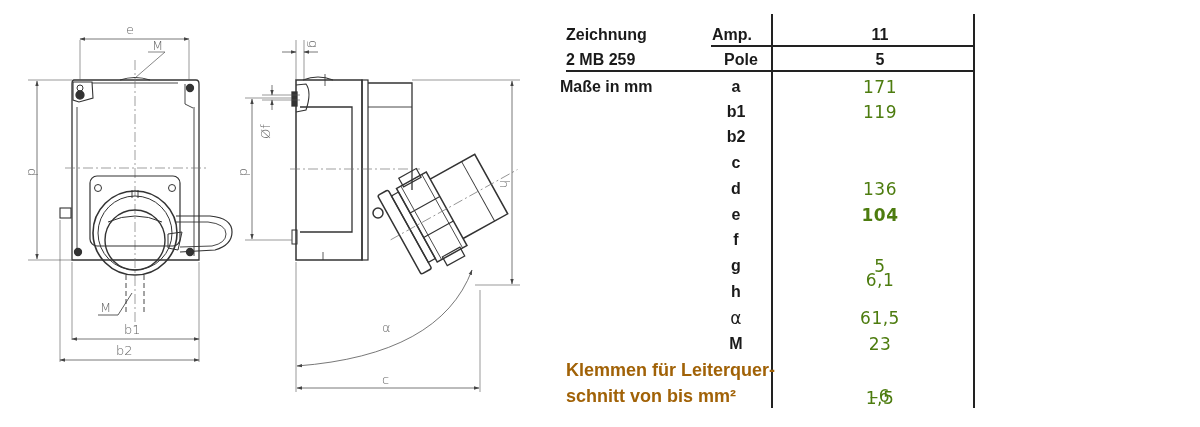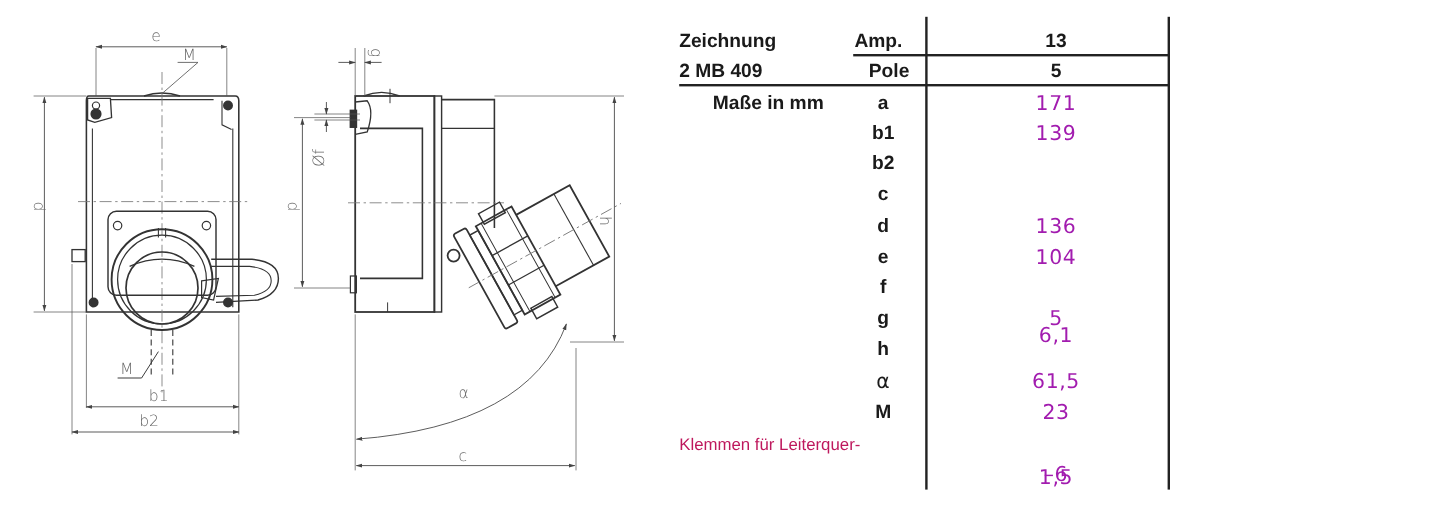--- a/index.html
+++ b/index.html
@@ -2,22 +2,22 @@
 <html><head>
 <meta charset="utf-8">
 <style>
   html,body{margin:0;padding:0;background:#ffffff;}
   body{width:1200px;height:427px;position:relative;overflow:hidden;font-family:"Liberation Sans",sans-serif;color:#1a1a1a;}
   #drawing{position:absolute;left:0;top:0;width:560px;height:427px;}
   #drawing .dl{font-family:"DejaVu Sans",sans-serif;font-size:13px;fill:#666;font-weight:300;}
   .tbl{position:absolute;left:0;top:0;width:1200px;height:427px;}
   .cell{position:absolute;white-space:nowrap;line-height:20px;}
   .bold{font-weight:700;font-size:16px;color:#1a1a1a;}
-  .light{font-weight:400;font-size:17px;color:#a21caf;font-family:"DejaVu Sans",sans-serif;letter-spacing:0.5px;}
-  .note{font-weight:400;font-size:14px;color:#be185d;}
+  .light{font-weight:400;font-size:17px;color:#4d7c0f;font-family:"DejaVu Sans",sans-serif;letter-spacing:0.5px;}
+  .note{font-weight:700;font-size:18px;color:#a16207;}
   .vline{position:absolute;background:#222;width:2px;}
   .hline{position:absolute;background:#222;height:2px;}
   .val{width:120px;text-align:center;left:820px;}
   .sym{width:60px;text-align:center;left:706px;}
 </style>
 </head>
 <body>
 
 <svg id="drawing" viewBox="0 0 560 427" xmlns="http://www.w3.org/2000/svg">
   <defs>
@@ -146,54 +146,55 @@
 </svg>
 
 <div class="tbl">
 
   <div class="vline" style="left:771px;top:14px;height:394px;"></div>
   <div class="vline" style="left:973px;top:14px;height:394px;"></div>
   <div class="hline" style="left:711px;top:45px;width:264px;"></div>
   <div class="hline" style="left:566px;top:70px;width:409px;"></div>
 
   <div class="cell bold" style="left:566px;top:25px;">Zeichnung</div>
-  <div class="cell bold" style="left:566px;top:50px;">2 MB 409</div>
+  <div class="cell bold" style="left:566px;top:50px;">2 MB 259</div>
   <div class="cell bold" style="left:712px;top:25px;">Amp.</div>
-  <div class="cell bold val" style="top:25px;">13</div>
+  <div class="cell bold val" style="top:25px;">11</div>
   <div class="cell bold" style="left:676px;top:50px;margin-left:48px;">Pole</div>
   <div class="cell bold val" style="top:50px;">5</div>
 
-  <div class="cell bold" style="left:594px;top:77px;">Maße in mm</div>
+  <div class="cell bold" style="left:560px;top:77px;">Maße in mm</div>
 
   <div class="cell bold sym" style="top:77px;">a</div>
   <div class="cell light val" style="top:77px;">171</div>
 
   <div class="cell bold sym" style="top:102px;">b1</div>
-  <div class="cell light val" style="top:102px;">139</div>
+  <div class="cell light val" style="top:102px;">119</div>
 
   <div class="cell bold sym" style="top:127px;">b2</div>
 
   <div class="cell bold sym" style="top:153px;">c</div>
 
   <div class="cell bold sym" style="top:179px;">d</div>
   <div class="cell light val" style="top:179px;">136</div>
 
   <div class="cell bold sym" style="top:205px;">e</div>
-  <div class="cell light val" style="top:205px;">104</div>
+  <div class="cell light val" style="top:205px;font-weight:bold;">104</div>
 
   <div class="cell bold sym" style="top:230px;">f</div>
   <div class="cell light val" style="top:230px;margin-top:40px;">6,1</div>
 
   <div class="cell bold sym" style="top:256px;">g</div>
   <div class="cell light val" style="top:256px;">5</div>
 
   <div class="cell bold sym" style="top:282px;">h</div>
 
   <div class="cell light sym" style="top:308px;color:#1a1a1a;">α</div>
   <div class="cell light val" style="top:308px;">61,5</div>
 
   <div class="cell bold sym" style="top:334px;">M</div>
   <div class="cell light val" style="top:334px;">23</div>
 
   <div class="cell note" style="left:566px;top:360px;">Klemmen für Leiterquer-</div>
   <div class="cell light val" style="top:372px;margin-top:16px;">1,5</div>
+  <div class="cell note" style="left:566px;top:386px;">schnitt von bis mm²</div>
   <div class="cell light val" style="top:386px;">–6</div>
 </div>
 
 </body></html>

